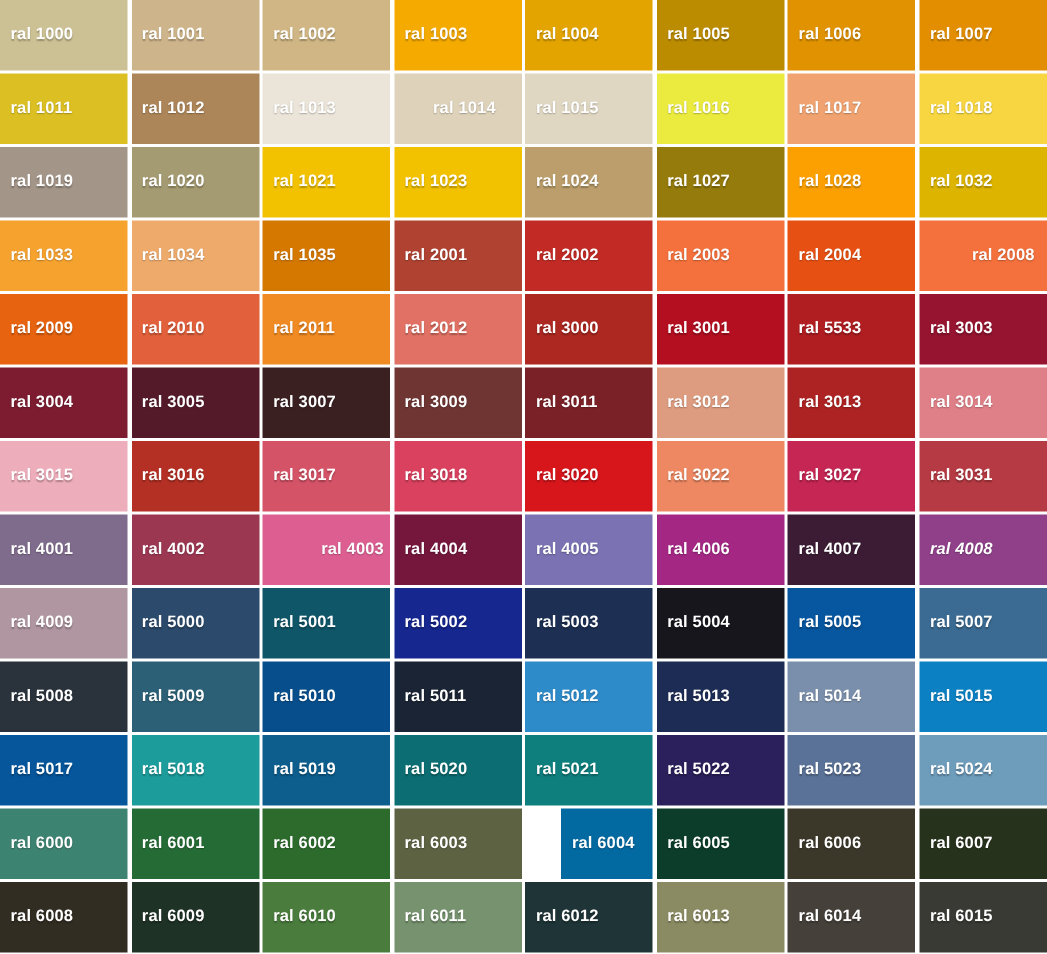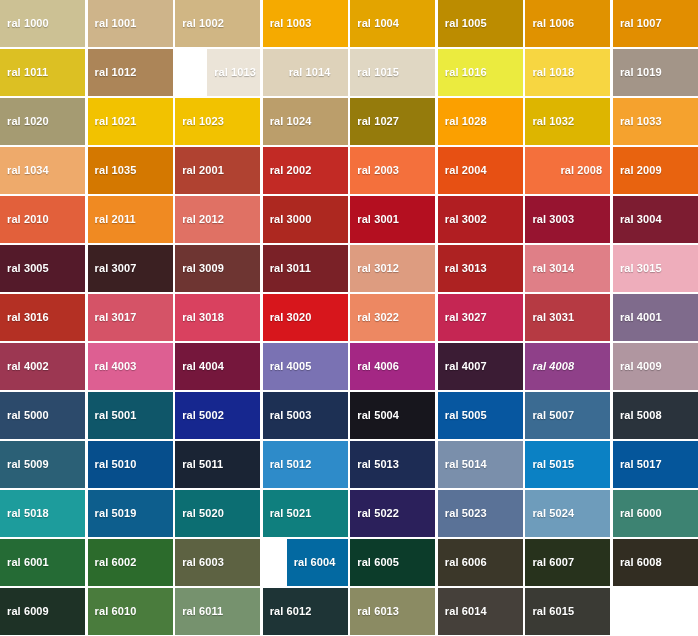--- a/index.html
+++ b/index.html
@@ -71,32 +71,35 @@
     </div>
     <div class="swatch" style="background-color: rgb(226, 142, 0);">
       <span class="swatch-label">ral 1007</span>
     </div>
     <div class="swatch" style="background-color: rgb(220, 192, 35);">
       <span class="swatch-label">ral 1011</span>
     </div>
     <div class="swatch" style="background-color: rgb(172, 133, 88);">
       <span class="swatch-label">ral 1012</span>
     </div>
-    <div class="swatch" style="background-color: rgb(235, 228, 216); margin-left: 32px;">
+    <div class="swatch" style="background-color: rgb(235, 228, 216);">
       <span class="swatch-label">ral 1013</span>
     </div>
     <div class="swatch" style="background-color: rgb(222, 210, 186); padding-left: 19px;">
       <span class="swatch-label">ral 1014</span>
     </div>
     <div class="swatch" style="background-color: rgb(224, 215, 195);">
       <span class="swatch-label">ral 1015</span>
     </div>
     <div class="swatch" style="background-color: rgb(235, 235, 63);">
       <span class="swatch-label">ral 1016</span>
     </div>
+    <div class="swatch" style="background-color: rgb(240, 163, 112);">
+      <span class="swatch-label">ral 1017</span>
+    </div>
     <div class="swatch" style="background-color: rgb(247, 214, 65);">
       <span class="swatch-label">ral 1018</span>
     </div>
     <div class="swatch" style="background-color: rgb(163, 149, 136);">
       <span class="swatch-label">ral 1019</span>
     </div>
     <div class="swatch" style="background-color: rgb(165, 155, 114);">
       <span class="swatch-label">ral 1020</span>
     </div>
     <div class="swatch" style="background-color: rgb(242, 194, 0);">
@@ -153,21 +156,21 @@
     <div class="swatch" style="background-color: rgb(224, 113, 100);">
       <span class="swatch-label">ral 2012</span>
     </div>
     <div class="swatch" style="background-color: rgb(173, 40, 32);">
       <span class="swatch-label">ral 3000</span>
     </div>
     <div class="swatch" style="background-color: rgb(180, 15, 32);">
       <span class="swatch-label">ral 3001</span>
     </div>
     <div class="swatch" style="background-color: rgb(177, 30, 34);">
-      <span class="swatch-label">ral 3002</span>
+      <span class="swatch-label">ral 5533</span>
     </div>
     <div class="swatch" style="background-color: rgb(151, 20, 48);">
       <span class="swatch-label">ral 3003</span>
     </div>
     <div class="swatch" style="background-color: rgb(125, 28, 49);">
       <span class="swatch-label">ral 3004</span>
     </div>
     <div class="swatch" style="background-color: rgb(84, 26, 42);">
       <span class="swatch-label">ral 3005</span>
     </div>
@@ -212,21 +215,21 @@
     </div>
     <div class="swatch" style="background-color: rgb(182, 58, 67);">
       <span class="swatch-label">ral 3031</span>
     </div>
     <div class="swatch" style="background-color: rgb(127, 107, 140);">
       <span class="swatch-label">ral 4001</span>
     </div>
     <div class="swatch" style="background-color: rgb(156, 55, 82);">
       <span class="swatch-label">ral 4002</span>
     </div>
-    <div class="swatch" style="background-color: rgb(221, 95, 146);">
+    <div class="swatch" style="background-color: rgb(221, 95, 146); padding-left: 32px;">
       <span class="swatch-label">ral 4003</span>
     </div>
     <div class="swatch" style="background-color: rgb(117, 23, 60);">
       <span class="swatch-label">ral 4004</span>
     </div>
     <div class="swatch" style="background-color: rgb(122, 114, 179);">
       <span class="swatch-label">ral 4005</span>
     </div>
     <div class="swatch" style="background-color: rgb(164, 39, 132);">
       <span class="swatch-label">ral 4006</span>

